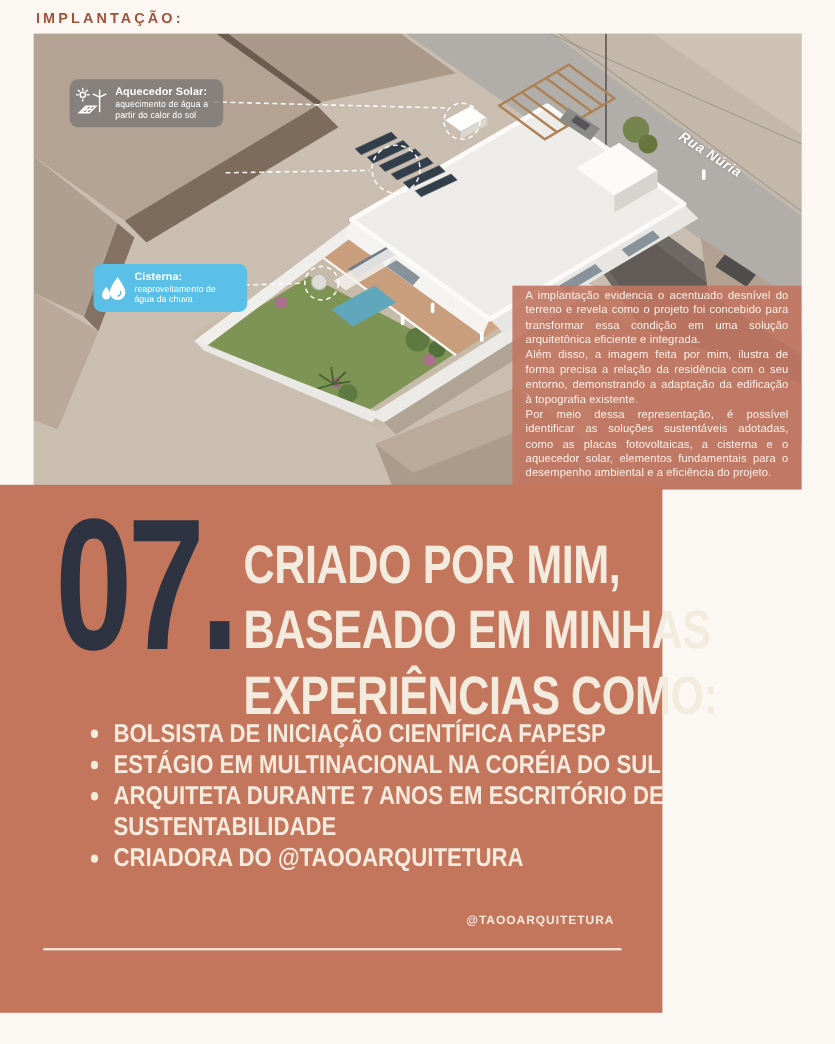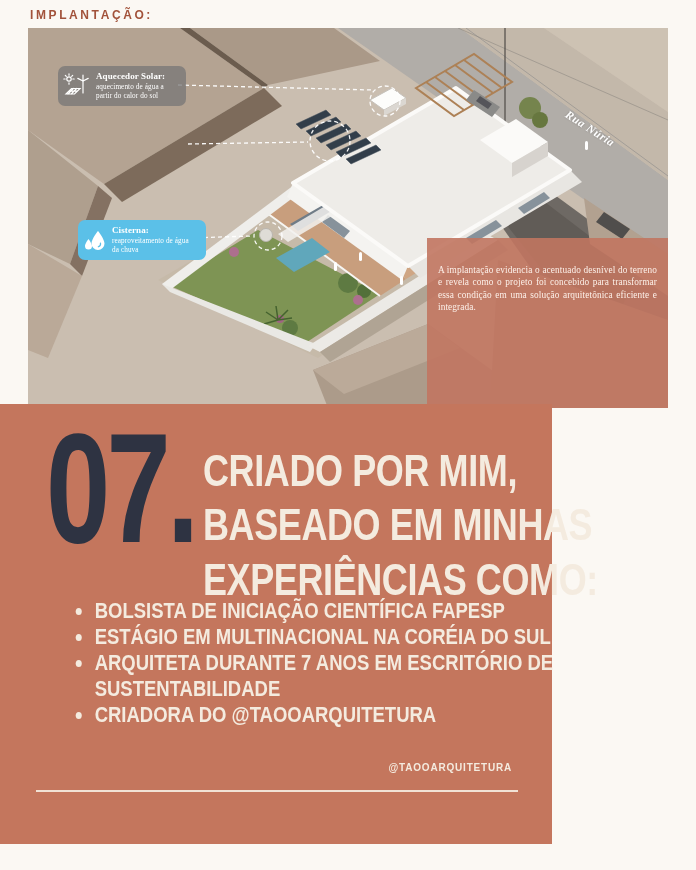--- a/index.html
+++ b/index.html
@@ -6,33 +6,33 @@
     --terracotta:#C4765D; --cream:#F4EBDF; --ink:#2E3342; --blue:#5BC0E8;
     --kicker:#A2523A; --label-gray:rgba(118,118,118,.74); --overlay:rgba(193,118,97,.9);
   }
   *{margin:0;padding:0;box-sizing:border-box;}
   html,body{background:#e8e8e8;}
   .page{width:696px;height:870px;margin:0 auto;background:#FBF8F3;position:relative;overflow:hidden;
         font-family:"Liberation Sans",sans-serif;}
   .kicker{position:absolute;left:30px;top:8px;font-size:12px;font-weight:bold;
           letter-spacing:2.6px;color:var(--kicker);}
   
-  .frame{position:absolute;left:28px;top:28px;width:640px;height:380px;overflow:hidden;background:#cabeb0;font-family:Liberation Serif, serif;}
+  .frame{position:absolute;left:28px;top:28px;width:640px;height:380px;overflow:hidden;background:#cabeb0;}
   .frame svg.scene{position:absolute;left:0;top:0;}
   .callout{position:absolute;display:flex;align-items:center;gap:5px;border-radius:7px;
            padding:5px 7px 5px 5px;background:var(--label-gray);color:#fff;}
   .callout.blue{background:var(--blue);}
   .c-icon{flex:0 0 auto;}
   .c-title{font-size:9px;font-weight:bold;line-height:1.2;letter-spacing:.1px;}
   .c-desc{font-size:7.6px;line-height:1.25;letter-spacing:.1px;transform:scaleX(.95);transform-origin:left;}
   .street-label{position:absolute;left:542px;top:80px;color:#fff;font-weight:bold;font-style:italic;
                 font-size:11.5px;letter-spacing:.6px;transform:rotate(33deg);transform-origin:left top;
                 text-shadow:0 0 2px rgba(0,0,0,.25);}
   .overlay{position:absolute;right:0;top:210px;width:241px;height:170px;background:var(--overlay);
-           padding:26px 11px;color:#FDF1EA;}
+           padding:2px 11px;color:#FDF1EA;}
   .overlay p{font-size:9.3px;line-height:1.33;text-align:justify;letter-spacing:.1px;}
   
   .bottom{position:absolute;left:0;top:404px;width:552px;height:440px;background:var(--terracotta);color:var(--cream);}
   .big-number{position:absolute;left:46px;top:6px;font-size:156px;font-weight:bold;line-height:1.0;
               letter-spacing:-5px;color:var(--ink);transform:scaleX(.74);transform-origin:left top;}
   .heading{position:absolute;left:203px;top:40px;font-size:45px;font-weight:bold;line-height:1.21;
            letter-spacing:-.5px;transform:scaleX(.8);transform-origin:left top;white-space:nowrap;}
   .heading span{display:block;}
   .bullets{position:absolute;left:74px;top:194px;width:640px;list-style:none;font-weight:bold;
            font-size:21.5px;line-height:26px;letter-spacing:0;transform:scaleX(.86);transform-origin:left top;}
@@ -189,20 +189,22 @@
       <div class="c-text">
         <div class="c-title">Cisterna:</div>
         <div class="c-desc">reaproveitamento de água da chuva</div>
       </div>
     </div>
 
     <div class="street-label">Rua Núria</div>
 
     <div class="overlay">
       <p>A implantação evidencia o acentuado desnível do terreno e revela como o projeto foi concebido para transformar essa condição em uma solução arquitetônica eficiente e integrada.</p>
+      <p>Além disso, a imagem feita por mim, ilustra de forma precisa a relação da residência com o seu entorno, demonstrando a adaptação da edificação à topografia existente.</p>
+      <p>Por meio dessa representação, é possível identificar as soluções sustentáveis adotadas, como as placas fotovoltaicas, a cisterna e o aquecedor solar, elementos fundamentais para o desempenho ambiental e a eficiência do projeto.</p>
     </div>
   </div>
 
   <div class="bottom">
     <div class="big-number">07.</div>
     <h1 class="heading">
       <span>CRIADO POR MIM,</span>
       <span>BASEADO EM MINHAS</span>
       <span>EXPERIÊNCIAS COMO:</span>
     </h1>

